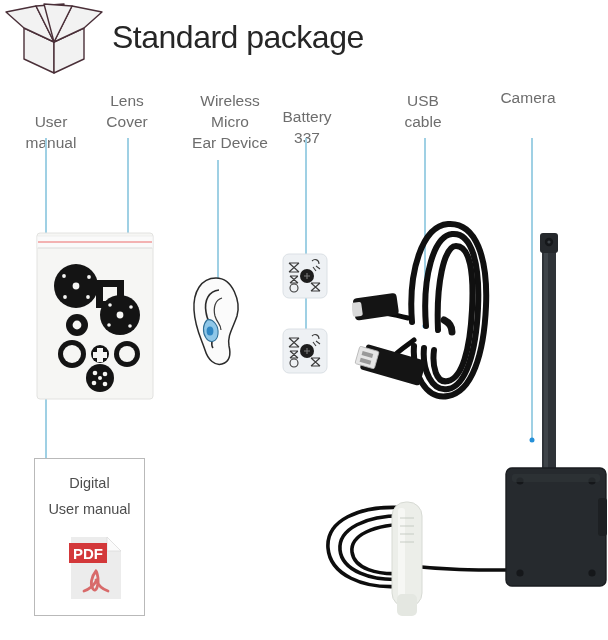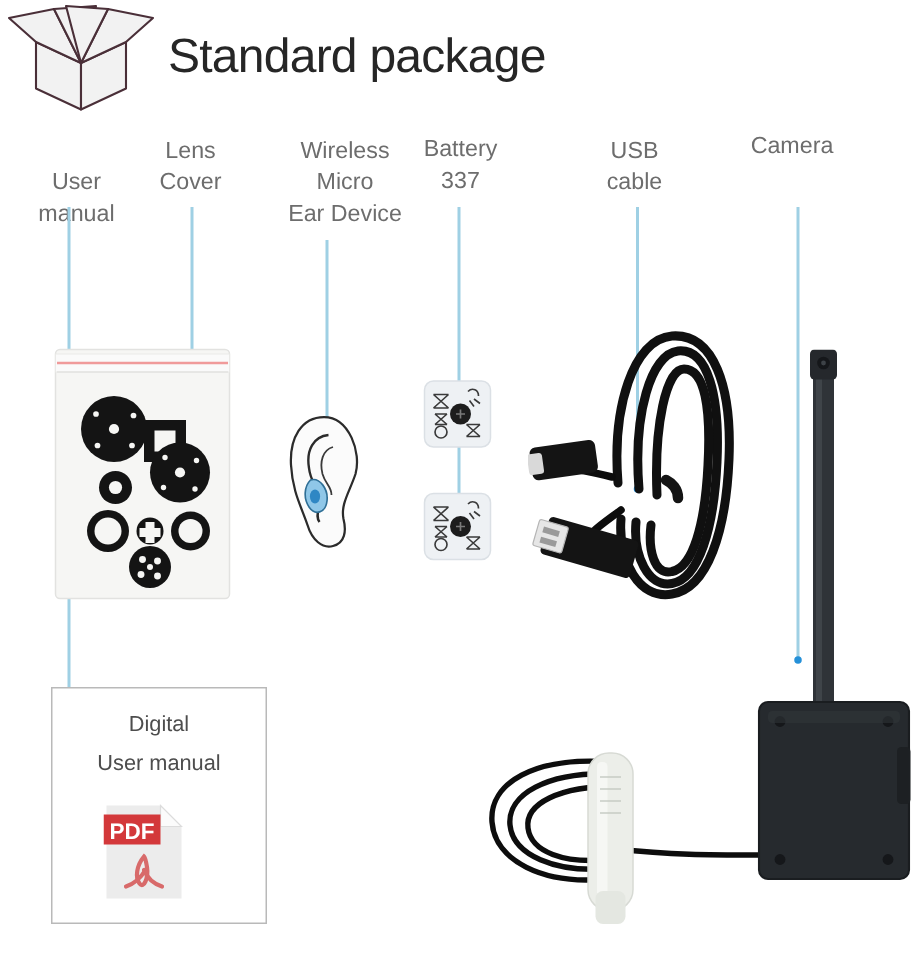--- a/index.html
+++ b/index.html
@@ -42,21 +42,21 @@
     border-radius: 50%; background: #2590d8;
     transform: translate(-50%, -50%);
   }
 
   
   #bag { position: absolute; left: 36px; top: 232px; width: 118px; height: 168px; }
 
   
   #manual-card {
     position: absolute; left: 34px; top: 458px;
-    width: 144px; height: 158px;
+    width: 111px; height: 158px;
     border: 1px solid #b9b9b9; background: #fff;
   }
   #manual-card .mtxt {
     position: absolute; left: 0; width: 100%;
     text-align: center; color: #4d4d4d; font-size: 14.5px;
   }
   #manual-card .mtxt.l1 { top: 16px; }
   #manual-card .mtxt.l2 { top: 42px; }
   #pdf-icon { position: absolute; left: 34px; top: 76px; width: 54px; height: 66px; }
 
@@ -100,21 +100,21 @@
       <div class="leader-dot" style="left: 45.75px; top: 470px; background: rgb(37, 144, 216);"></div>
       <div class="label" style="left: 92px; top: 90px; width: 70px;">Lens
 Cover</div>
       <div class="leader" style="left: 127px; top: 138px; height: 184px; background: rgb(159, 208, 228);"></div>
       <div class="leader-dot" style="left: 127.75px; top: 322px; background: rgb(37, 144, 216);"></div>
       <div class="label" style="left: 180px; top: 90px; width: 100px;">Wireless
 Micro
 Ear Device</div>
       <div class="leader" style="left: 217px; top: 160px; height: 172px; background: rgb(159, 208, 228);"></div>
       <div class="leader-dot" style="left: 217.75px; top: 332px; background: rgb(37, 144, 216);"></div>
-      <div class="label" style="left: 272px; top: 89px; width: 70px;">Battery
+      <div class="label" style="left: 272px; top: 106px; width: 70px;">Battery
 337</div>
       <div class="leader" style="left: 305px; top: 138px; height: 194px; background: rgb(159, 208, 228);"></div>
       <div class="leader-dot" style="left: 305.75px; top: 332px; background: rgb(37, 144, 216);"></div>
       <div class="label" style="left: 388px; top: 90px; width: 70px; text-align: center;">USB
 cable</div>
       <div class="leader" style="left: 424px; top: 138px; height: 188px; background: rgb(159, 208, 228);"></div>
       <div class="leader-dot" style="left: 424.75px; top: 326px; background: rgb(37, 144, 216);"></div>
       <div class="label" style="left: 487px; top: 87px; width: 82px;">Camera</div>
       <div class="leader" style="left: 531px; top: 138px; height: 302px; background: rgb(159, 208, 228);"></div>
       <div class="leader-dot" style="left: 531.75px; top: 440px; background: rgb(37, 144, 216);"></div>

